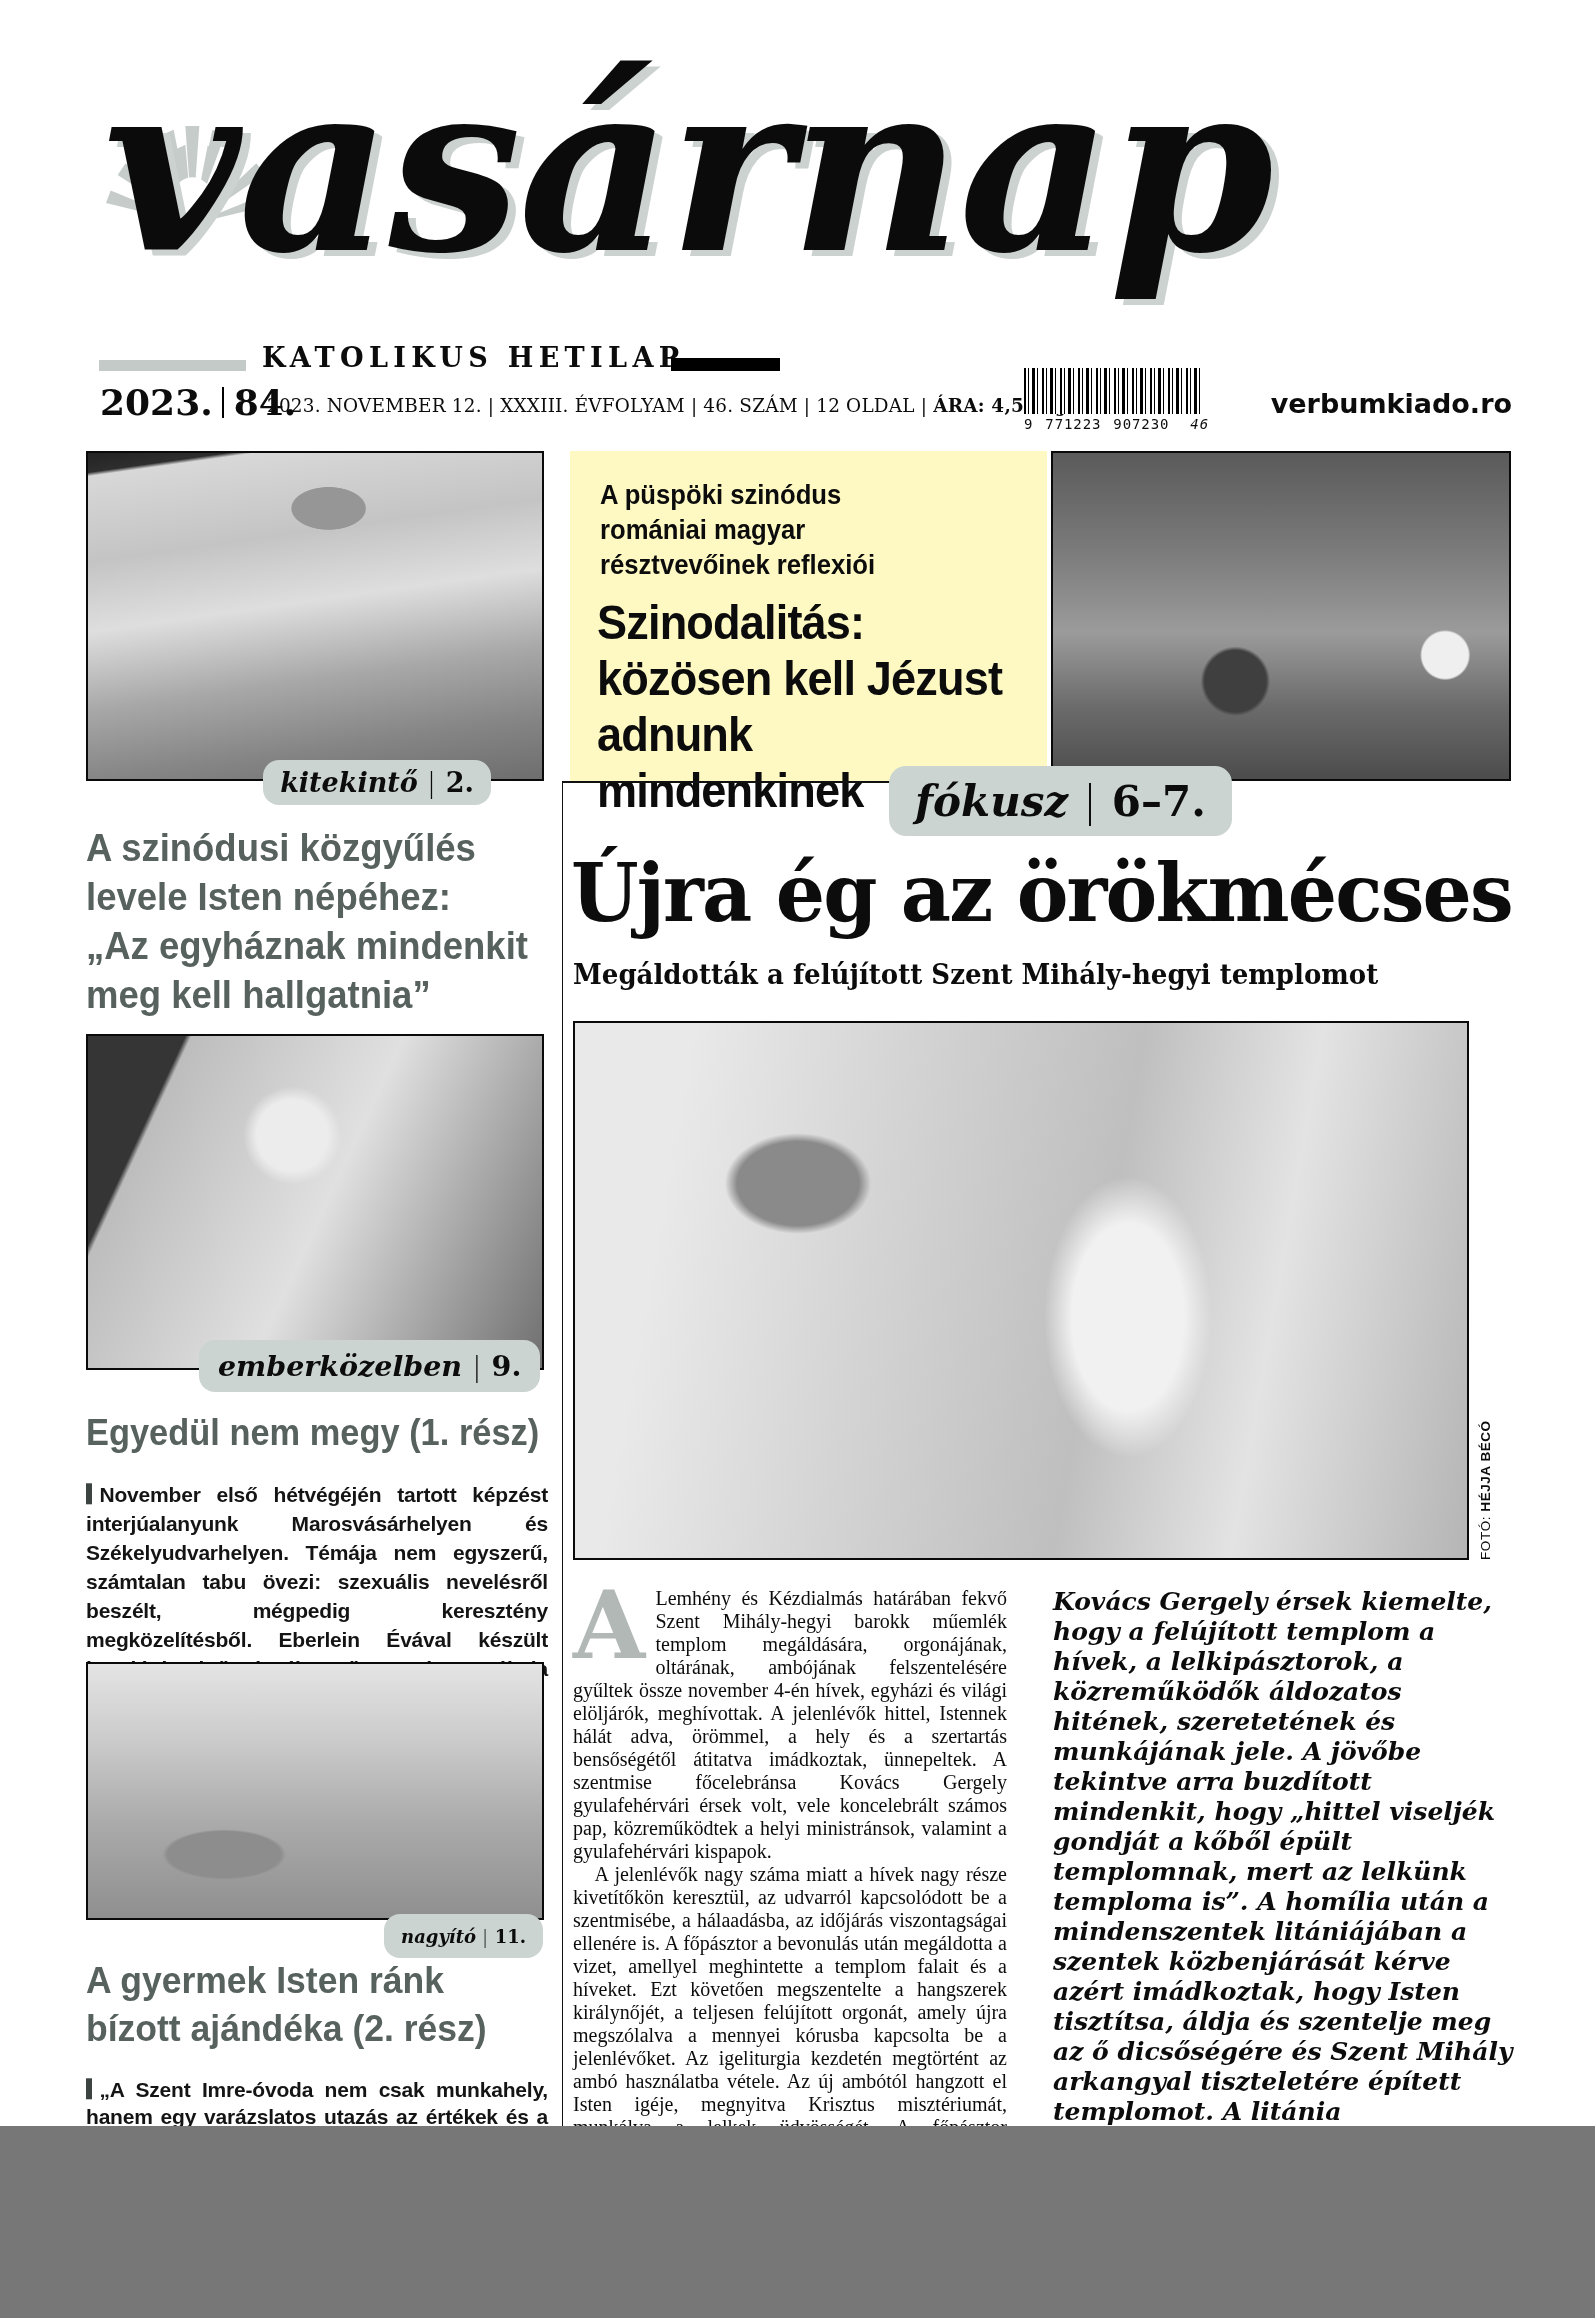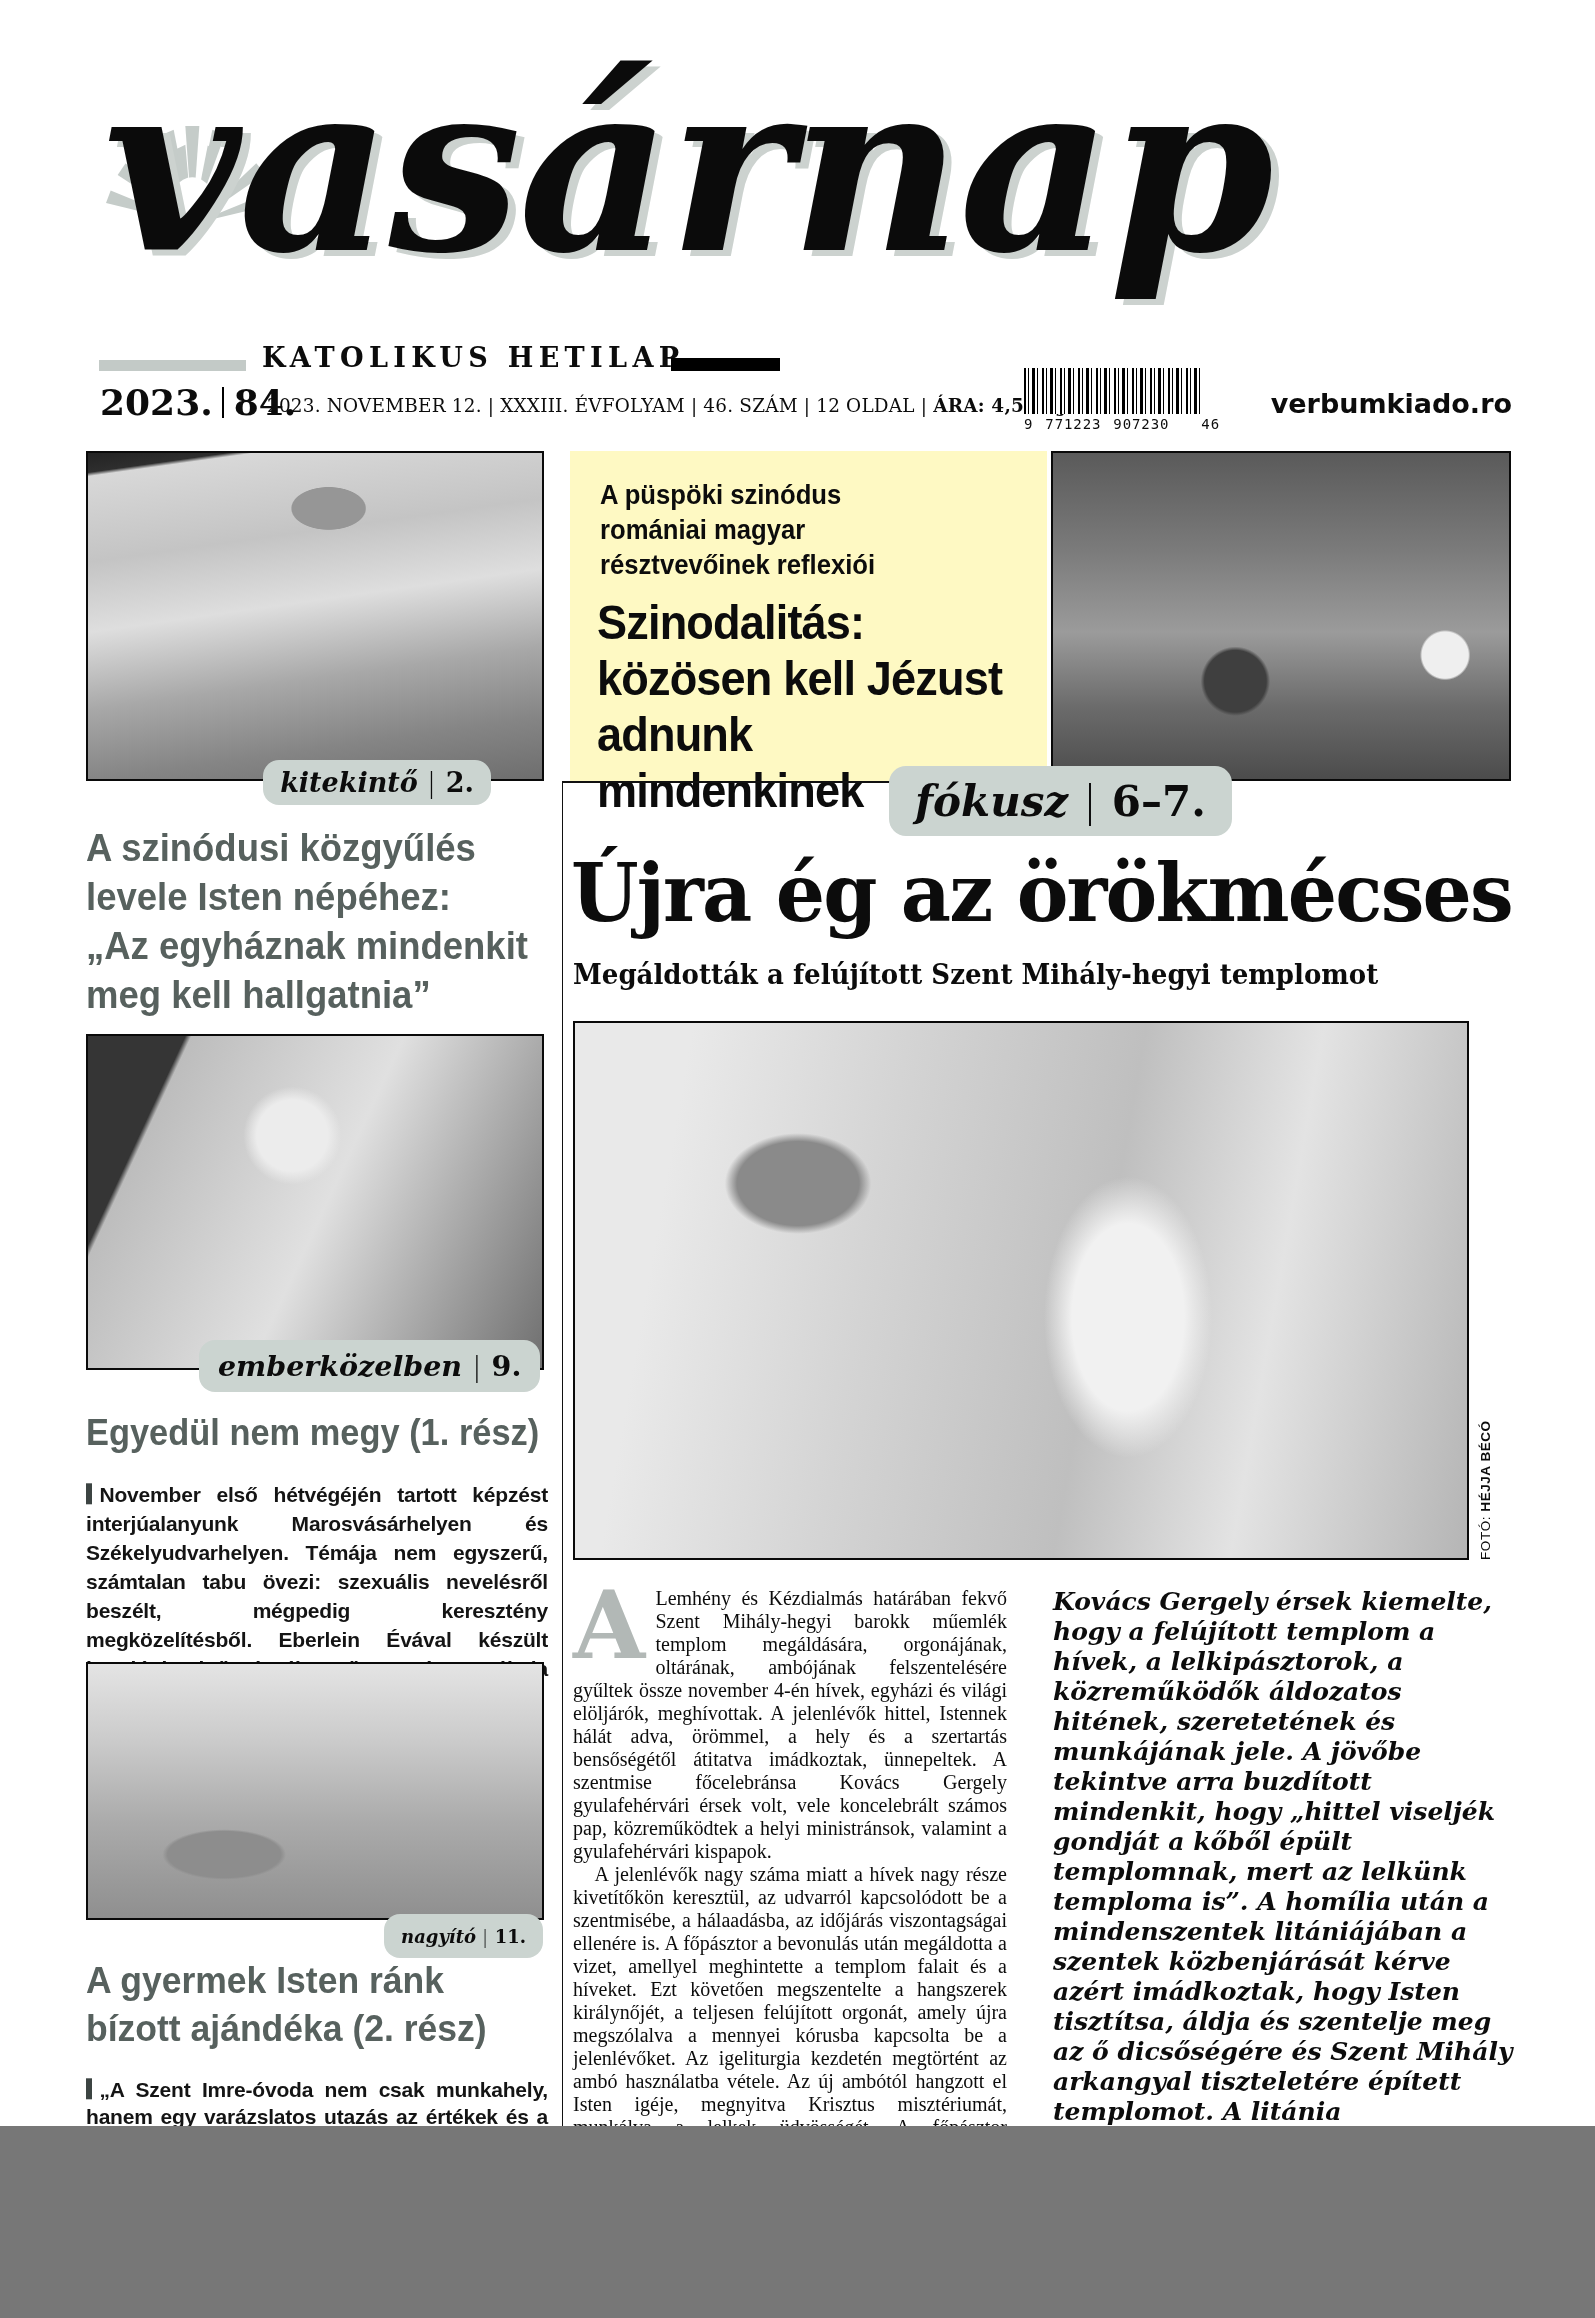--- a/index.html
+++ b/index.html
@@ -28,21 +28,21 @@
   #year-divider{width:2.3px;height:31px;background:#000;margin:0 9.3px;}
   #issue-info{position:absolute;left:267px;top:394px;font-family:"DejaVu Serif",serif;font-size:19px;
         letter-spacing:0.2px;transform:scaleX(.97);transform-origin:0 0;white-space:nowrap;}
   #issue-info b{font-weight:bold;}
   #barcode{position:absolute;left:1024px;top:368px;width:196px;}
   #barcode-bars{width:177px;height:46px;
      background:repeating-linear-gradient(90deg,#000 0 2.3px,#fff 2.3px 3.7px,#000 3.7px 4.7px,#fff 4.7px 8px,
         #000 8px 11.2px,#fff 11.2px 13px,#000 13px 14px,#fff 14px 18px);}
   #barcode-digits{display:flex;gap:12px;margin-top:1.9px;font-family:"DejaVu Sans Mono",monospace;
         font-size:14px;letter-spacing:0.9px;}
-  #barcode-digits .addon{margin-left:20px;}
+  #barcode-digits .addon{margin-left:9px;font-style:italic;}
   #website{position:absolute;right:83px;top:388px;font-family:"DejaVu Sans",sans-serif;
         font-weight:bold;font-size:27px;}
 
   
   .photo{position:absolute;border:2.3px solid #0a0a0a;}
   #photo-synod-hall{left:86px;top:451px;width:458px;height:330px;
      background:
        radial-gradient(ellipse 61px 35px at 53% 17%,#969696 0 60%,transparent 62%),
        linear-gradient(172deg,#232323 0,#2e2e2e 5%,#d8d8d8 6%,#c4c4c4 28%,#dedede 46%,#a8a8a8 66%,#858585 84%,#6e6e6e 100%);}
   #photo-roundtable{left:1051px;top:451px;width:460px;height:330px;

